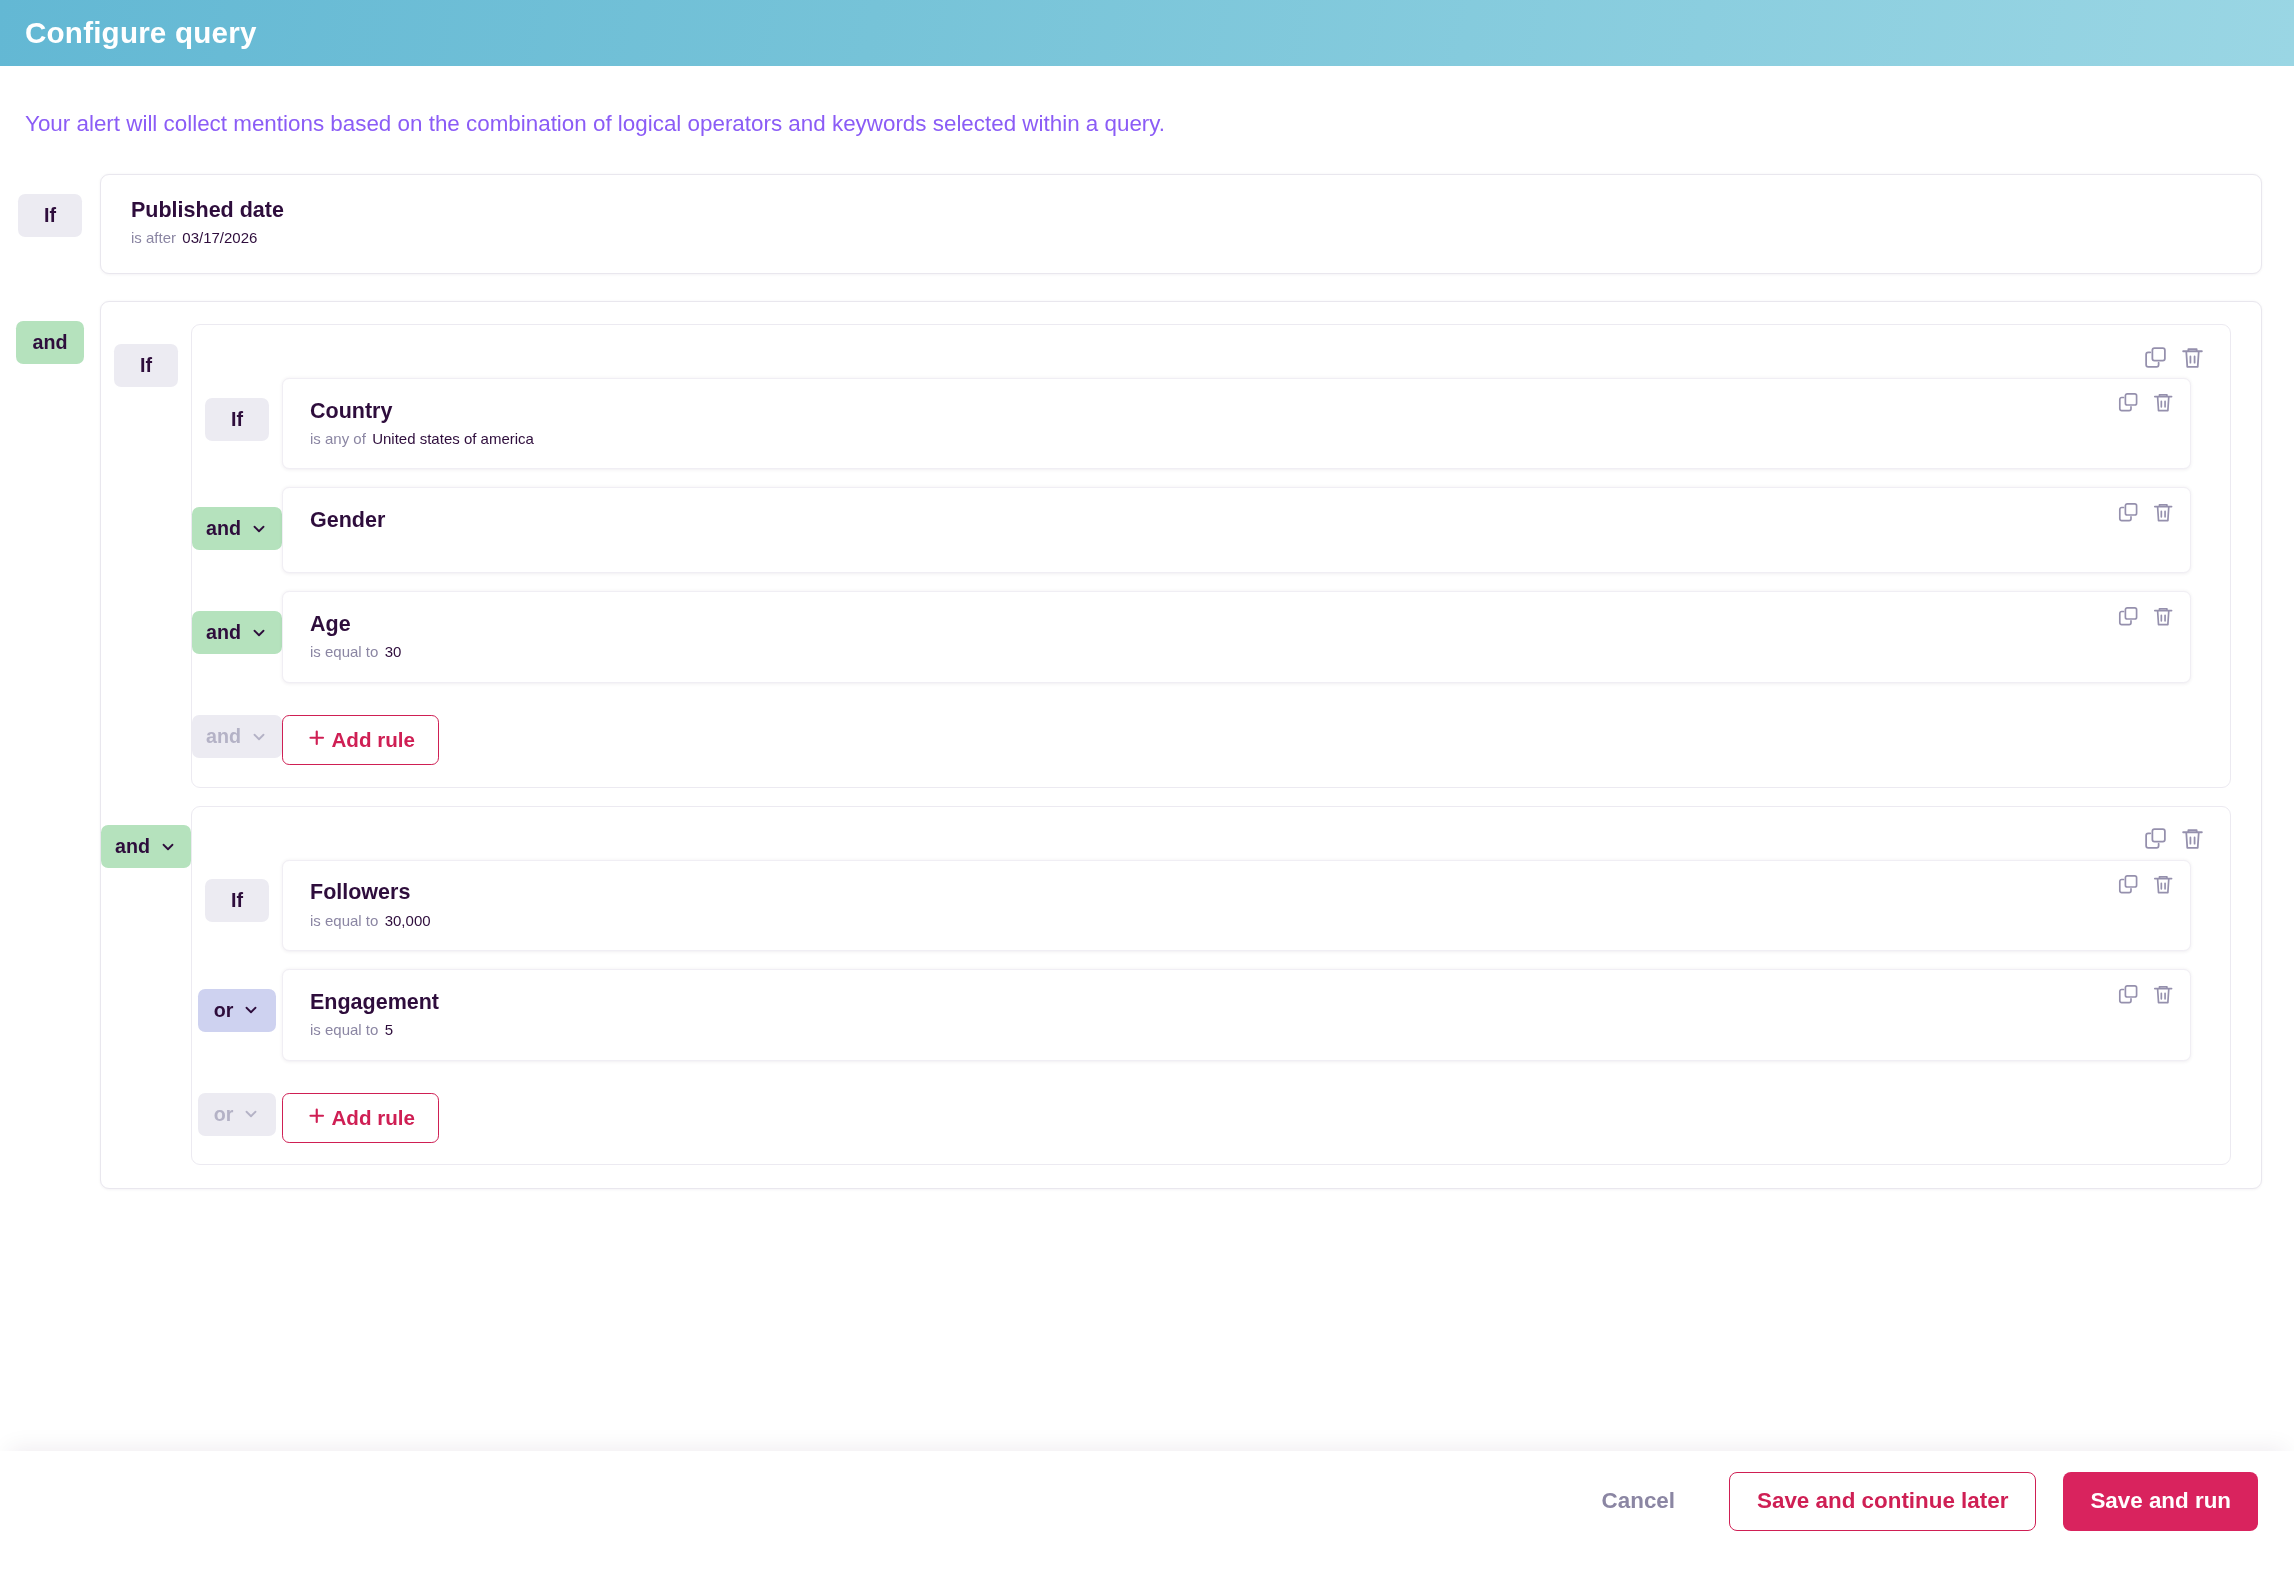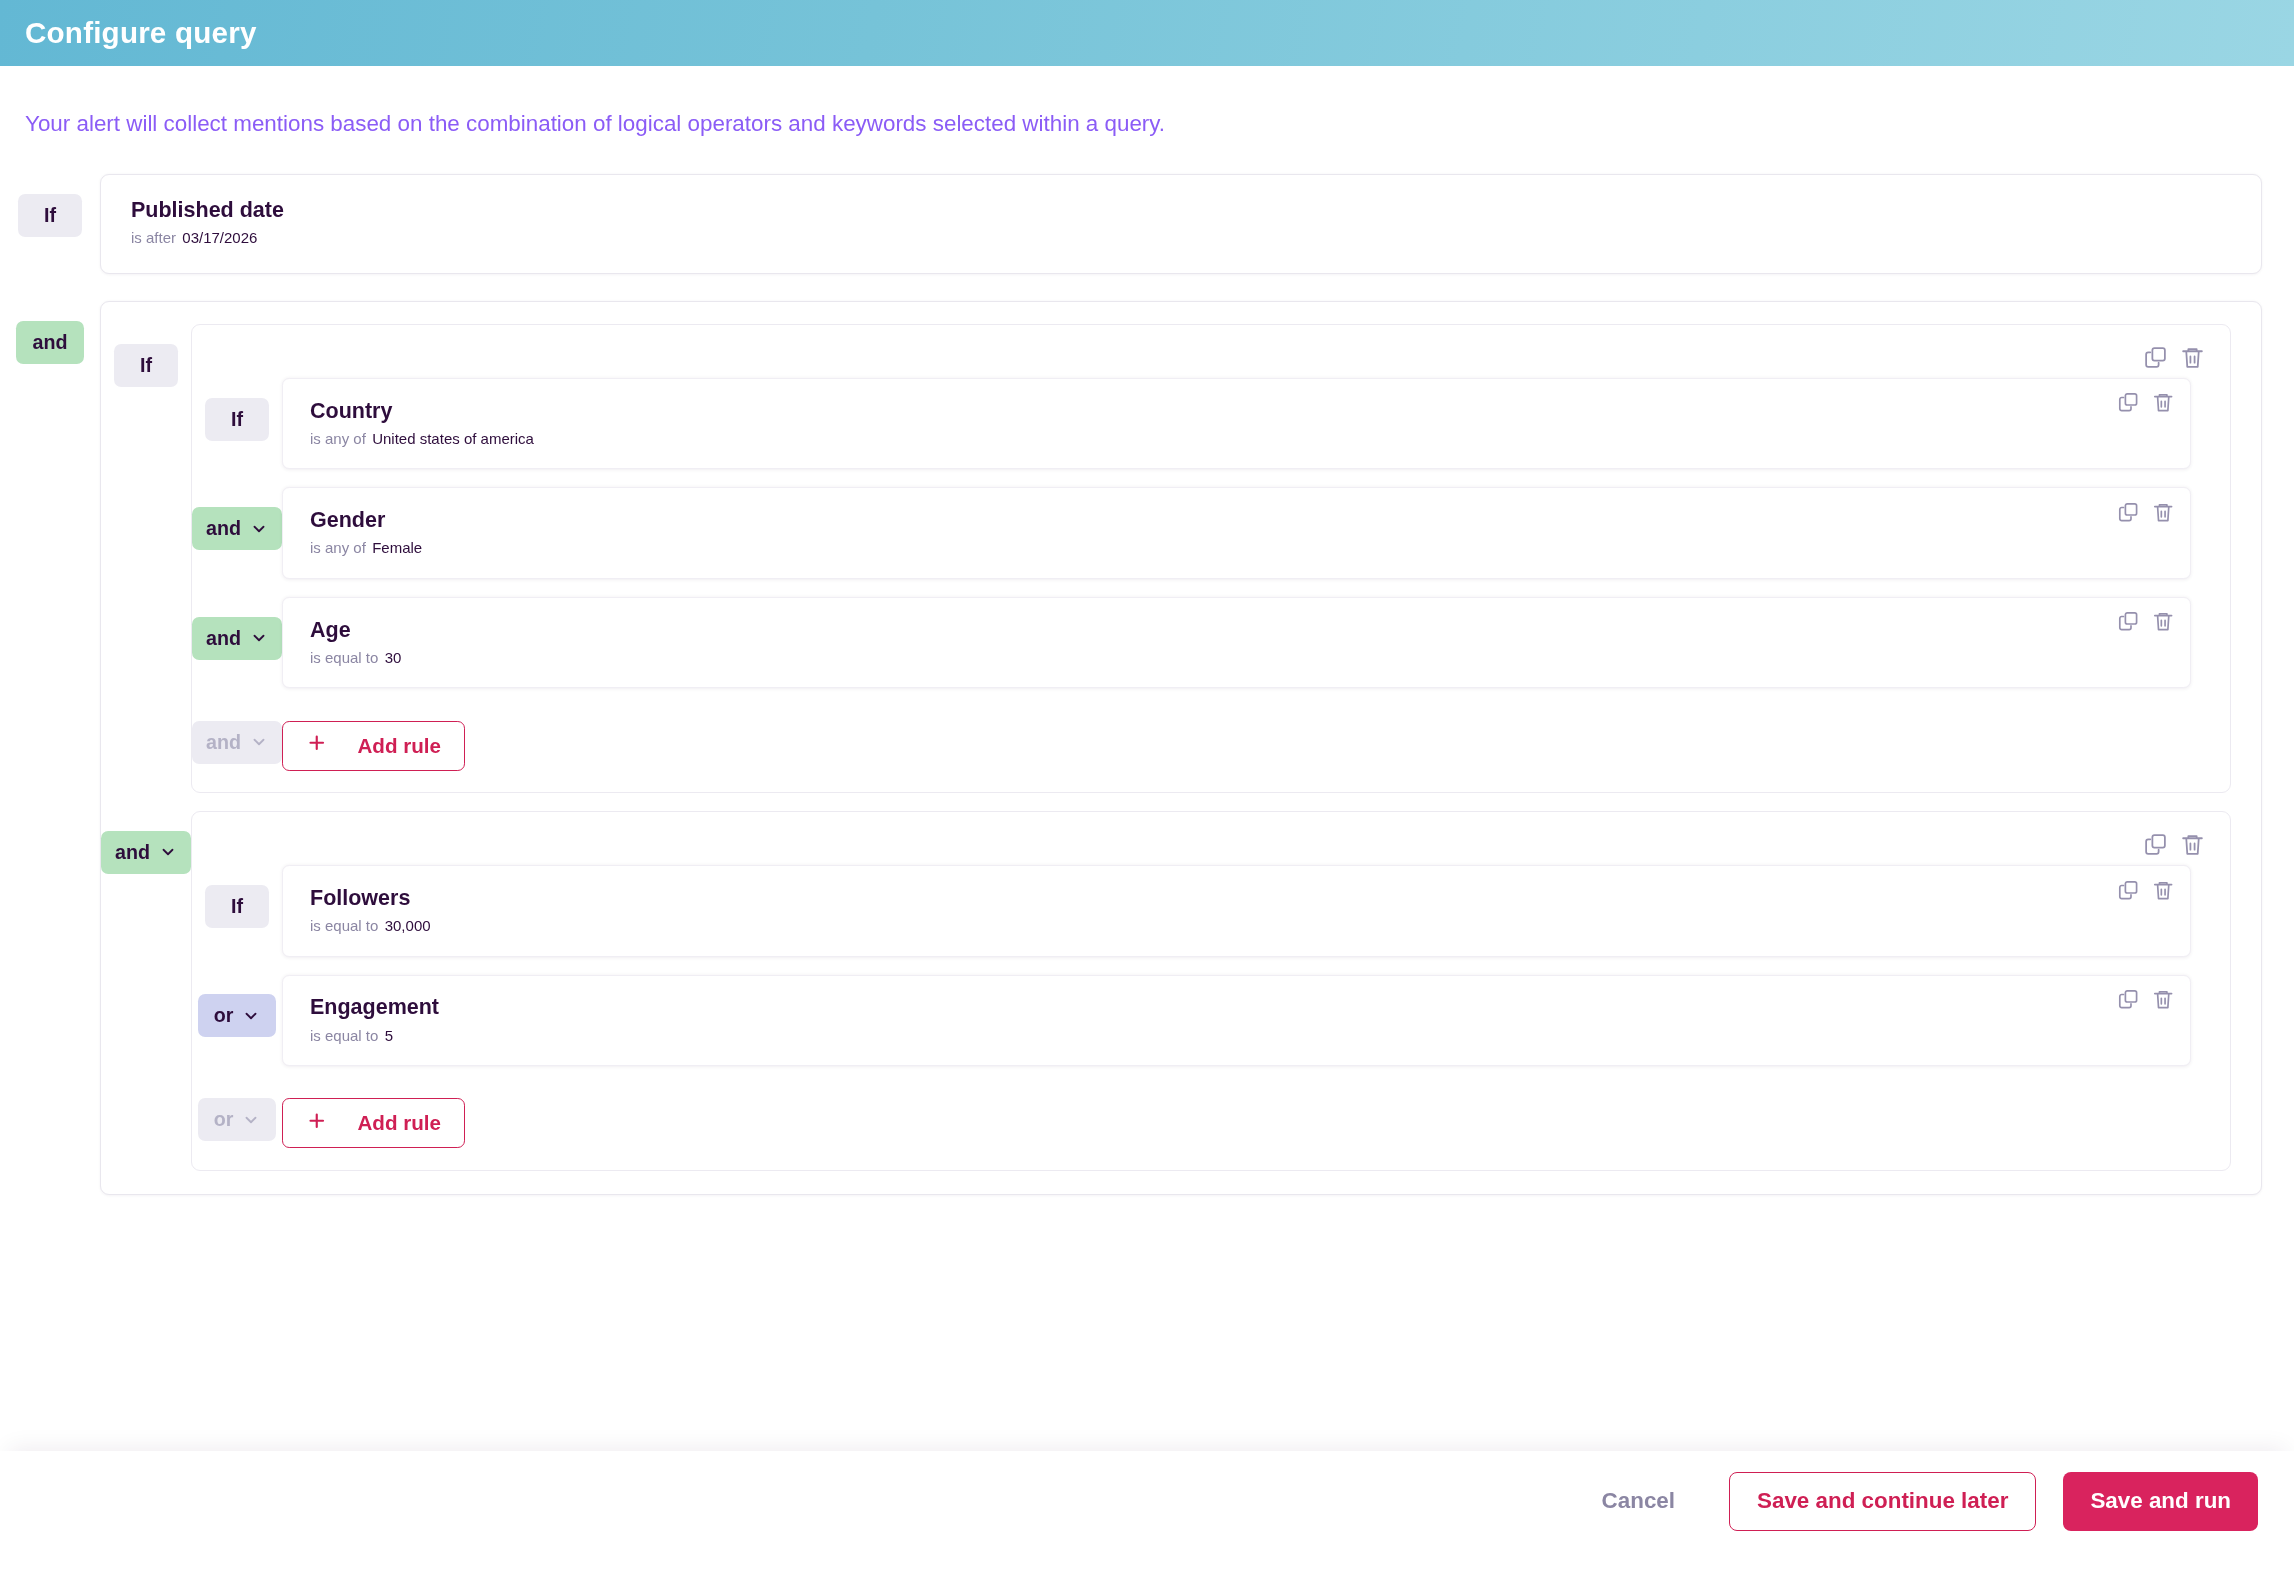--- a/index.html
+++ b/index.html
@@ -171,21 +171,21 @@
     border: 1.8px solid #cf1f54;
     color: #cf1f54;
     border-radius: 7.2px;
     height: 50px;
     padding: 0 23px;
     font-size: 20.6px;
     font-weight: bold;
     font-family: "Liberation Sans", sans-serif;
     display: inline-flex;
     align-items: center;
-    gap: 30px;
+    gap: 4px;
     cursor: pointer;
   }
   .add-row { padding-top: 14.3px; }
 
   
   .footer {
     position: absolute;
     left: 0;
     bottom: 0;
     width: 2294px;
@@ -322,23 +322,20 @@
                       <path d="M15 17v2a2 2 0 0 1-2 2H5a2 2 0 0 1-2-2V9a2 2 0 0 1 2-2h2"></path>
                     </svg>
                   </span>
                   <span>
                     <svg width="22.4" height="22.4" viewBox="0 0 24 24" fill="none" stroke="#9590ad" stroke-width="1.8" stroke-linecap="round" stroke-linejoin="round">
                       <path d="M3 6h18M8 6V4h8v2M6 6l1 15h10l1-15M10 11v6M14 11v6"></path>
                     </svg>
                   </span>
                 </div>
                 <div class="rule-title">Gender</div>
-                <div class="rule-desc">
-                  <span class="rule-op">is any of</span><span>Female</span>
-                </div>
               </div>
             </div>
 
             <div class="row">
               <div class="conn-col indent-1">
                 <span class="badge and">
                   <span>and</span>
                   <span>
                     <svg width="18" height="18" viewBox="0 0 24 24" fill="none" stroke="#2e0d3c" stroke-width="2.4" stroke-linecap="round" stroke-linejoin="round">
                         <path d="M6 9l6 6 6-6"></path>

